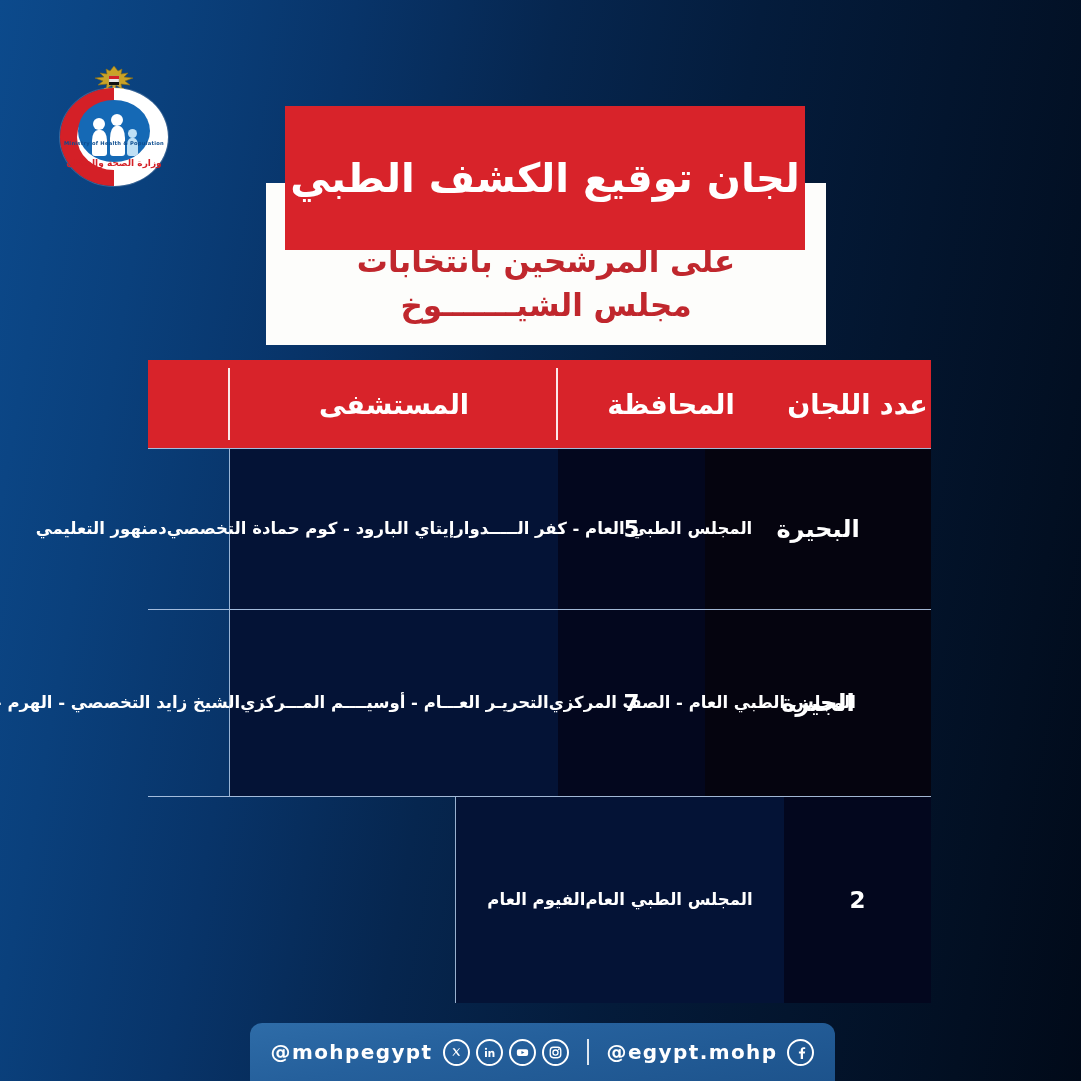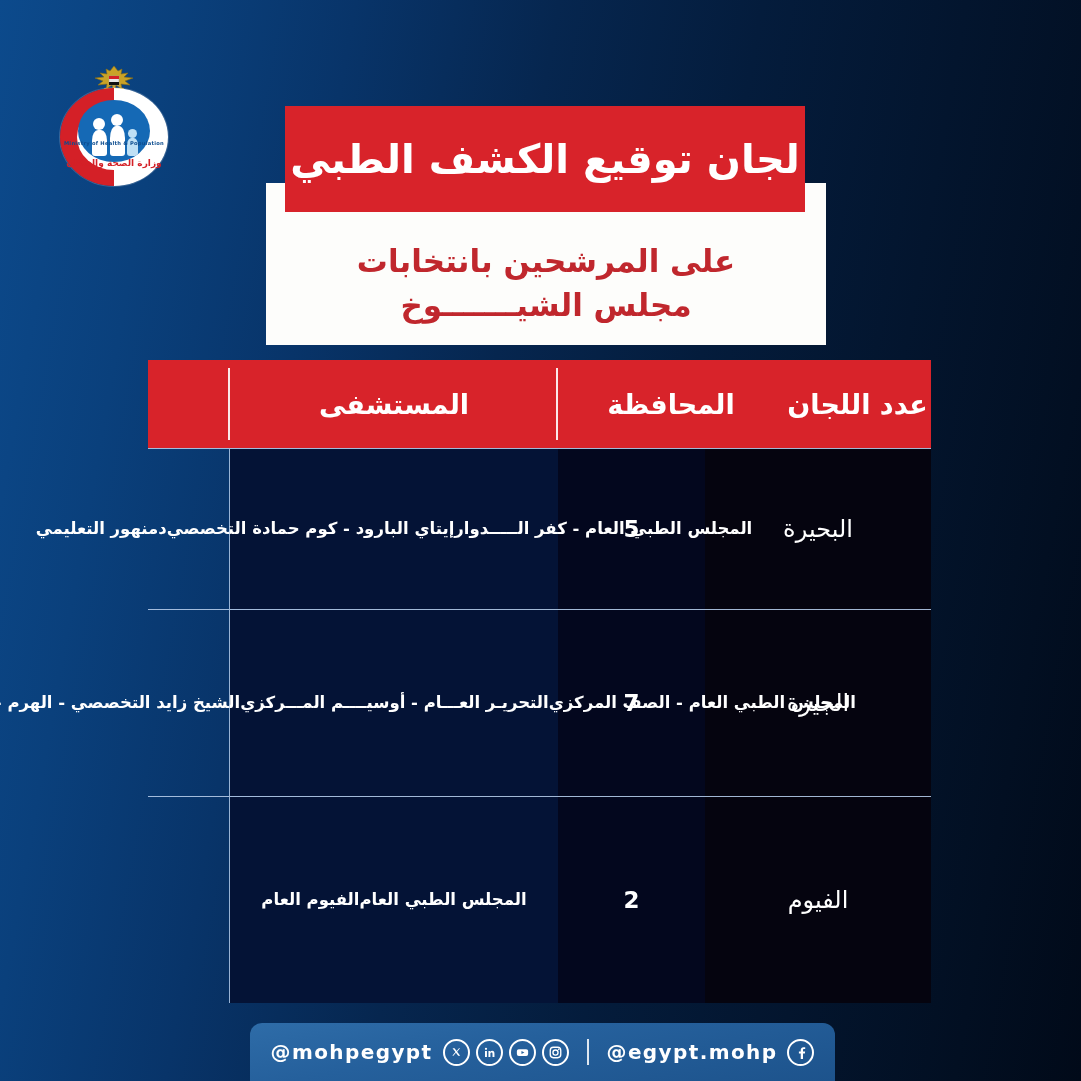--- a/index.html
+++ b/index.html
@@ -77,21 +77,21 @@
   .logo-ar {
     position:absolute; left:0; top:96px; width:124px;
     text-align:center;
     font-size:9px; font-weight:bold;
     color:#d42027; white-space:nowrap;
   }
 
   
   #title-banner {
     position:absolute;
-    left:285px; top:106px; width:520px; height:106px;
+    left:285px; top:106px; width:520px; height:144px;
     background:#d8232a;
     display:flex; align-items:center; justify-content:center;
     z-index:3;
   }
   #title-banner .t {
     color:#ffffff;
     font-size:40px; font-weight:bold; letter-spacing:.5px;
     white-space:nowrap;
   }
   #subtitle-box {
@@ -144,21 +144,21 @@
     display:flex; align-items:center; justify-content:center;
     position:relative;
     padding:10px 6px;
   }
   .trow .cell + .cell::before {
     content:""; position:absolute; right:100%; top:0; bottom:0;
     width:1.5px; background:rgba(190,212,240,.8);
   }
   .c-gov {
     background:#05040f;
-    color:#ffffff; font-size:24px; font-weight:normal;
+    color:#ffffff; font-size:24px; font-weight:bold;
   }
   .c-num {
     background:#03071e;
     color:#ffffff; font-size:23px; font-weight:bold;
   }
   .c-hos {
     background:#041336;
     flex-direction:row;
     color:#ffffff; font-size:16.5px; font-weight:bold;
     line-height:1.25;
@@ -255,21 +255,20 @@
     <div class="cell c-gov col-gov">الجيزة</div>
     <div class="cell c-num col-num">7</div>
     <div class="cell c-hos col-hos">
       <span class="line">المجلس الطبي العام - الصف المركزي</span>
       <span class="line">التحريـر العـــام - أوسيــــم المـــركزي</span>
       <span class="line">الشيخ زايد التخصصي - الهرم -العجوزة</span>
     </div>
   </div>
 
   <div class="trow r3">
-    <div class="cell c-gov col-gov">الفيوم</div>
     <div class="cell c-num col-num">2</div>
     <div class="cell c-hos col-hos">
       <span class="line">المجلس الطبي العام</span>
       <span class="line">الفيوم العام</span>
     </div>
   </div>
 
 </div>
 
 <div id="footer">

